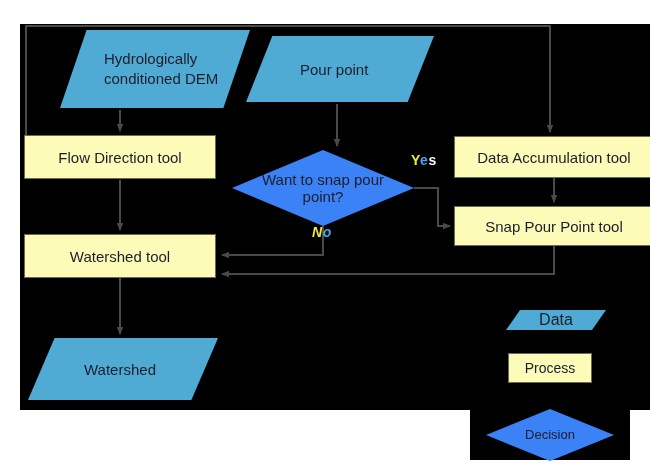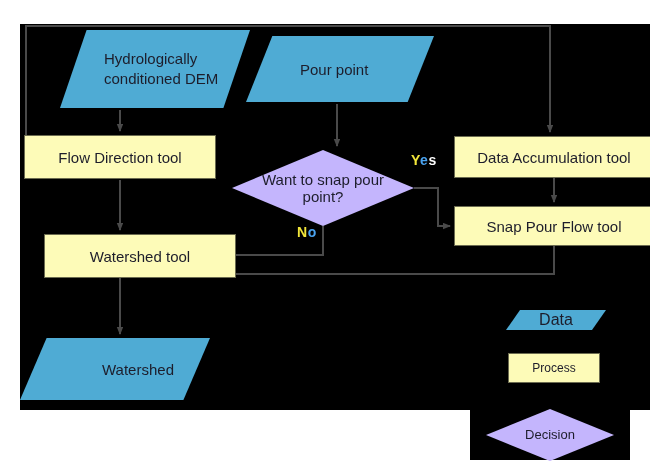--- a/index.html
+++ b/index.html
@@ -53,21 +53,21 @@
   .data-shape {
     background: #4fabd4;
     font-size: 15px;
     padding: 0 10px;
   }
   .data-shape.skew {
     clip-path: polygon(14% 0%, 100% 0%, 86% 100%, 0% 100%);
   }
 
   .decision {
-    background: #c4b5fd;
+    background: #3b82f6;
     font-size: 15px;
     justify-content: center;
     text-align: center;
     clip-path: polygon(50% 0%, 100% 50%, 50% 100%, 0% 50%);
     line-height: 1.15;
   }
 
   .node-label {
     width: 100%;
     display: block;
@@ -97,50 +97,50 @@
 
   #node-flow-accumulation {
     left: 454px; top: 136px; width: 200px; height: 42px;
   }
 
   #node-snap-pour-point {
     left: 454px; top: 206px; width: 200px; height: 40px;
   }
 
   #node-watershed-tool {
-    left: 24px; top: 234px; width: 192px; height: 44px; margin-left: 20px;
+    left: 24px; top: 234px; width: 192px; height: 44px;
   }
 
   #node-decision {
     left: 232px; top: 150px; width: 182px; height: 76px;
     font-size: 15px;
   }
   #node-decision .node-label {
     padding: 0 14px;
   }
 
   #node-watershed-out {
-    left: 20px; top: 338px; width: 190px; height: 62px; text-align: center;
+    left: 28px; top: 338px; width: 190px; height: 62px;
   }
   #node-watershed-out .node-label {
     padding-left: 46px;
   }
 
   
   #legend-data {
     left: 506px; top: 310px; width: 100px; height: 20px;
     font-size: 16px;
     justify-content: center;
     padding: 0;
   }
   #legend-data .node-label { text-align: center; }
 
   #legend-process {
-    left: 508px; top: 353px; width: 92px; height: 30px;
-    font-size: 12px;
+    left: 508px; top: 353px; width: 84px; height: 30px;
+    font-size: 14px;
   }
 
   #legend-decision {
     left: 486px; top: 409px; width: 128px; height: 52px;
     font-size: 13px;
   }
 
   
   #wires {
     position: absolute;
@@ -154,21 +154,21 @@
   .branch-label {
     position: absolute;
     font-family: "Liberation Sans", sans-serif;
     font-size: 14px;
     font-weight: bold;
     letter-spacing: 0.5px;
     z-index: 8;
     white-space: nowrap;
   }
   #label-yes { left: 411px; top: 152px; }
-  #label-no  { left: 297px; top: 224px; }
+  #label-no  { left: 312px; top: 224px; font-style: italic; }
   .branch-label .c0 { color: #f2e63a; }
   .branch-label .c1 { color: #4aa3f0; }
   .branch-label .c2 { color: #ffffff; }
 </style>
 </head>
 <body>
 
 <div id="canvas">
 
   <div class="panel" id="panel-main"></div>
@@ -212,21 +212,21 @@
 
   <div class="node process" id="node-flow-direction">
     <span class="node-label">Flow Direction tool</span>
   </div>
 
   <div class="node process" id="node-flow-accumulation">
     <span class="node-label">Data Accumulation tool</span>
   </div>
 
   <div class="node process" id="node-snap-pour-point">
-    <span class="node-label">Snap Pour Flow tool</span>
+    <span class="node-label">Snap Pour Point tool</span>
   </div>
 
   <div class="node process" id="node-watershed-tool">
     <span class="node-label">Watershed tool</span>
   </div>
 
   <div class="node decision" id="node-decision">
     <span class="node-label">Want to snap pour point?</span>
   </div>
 

